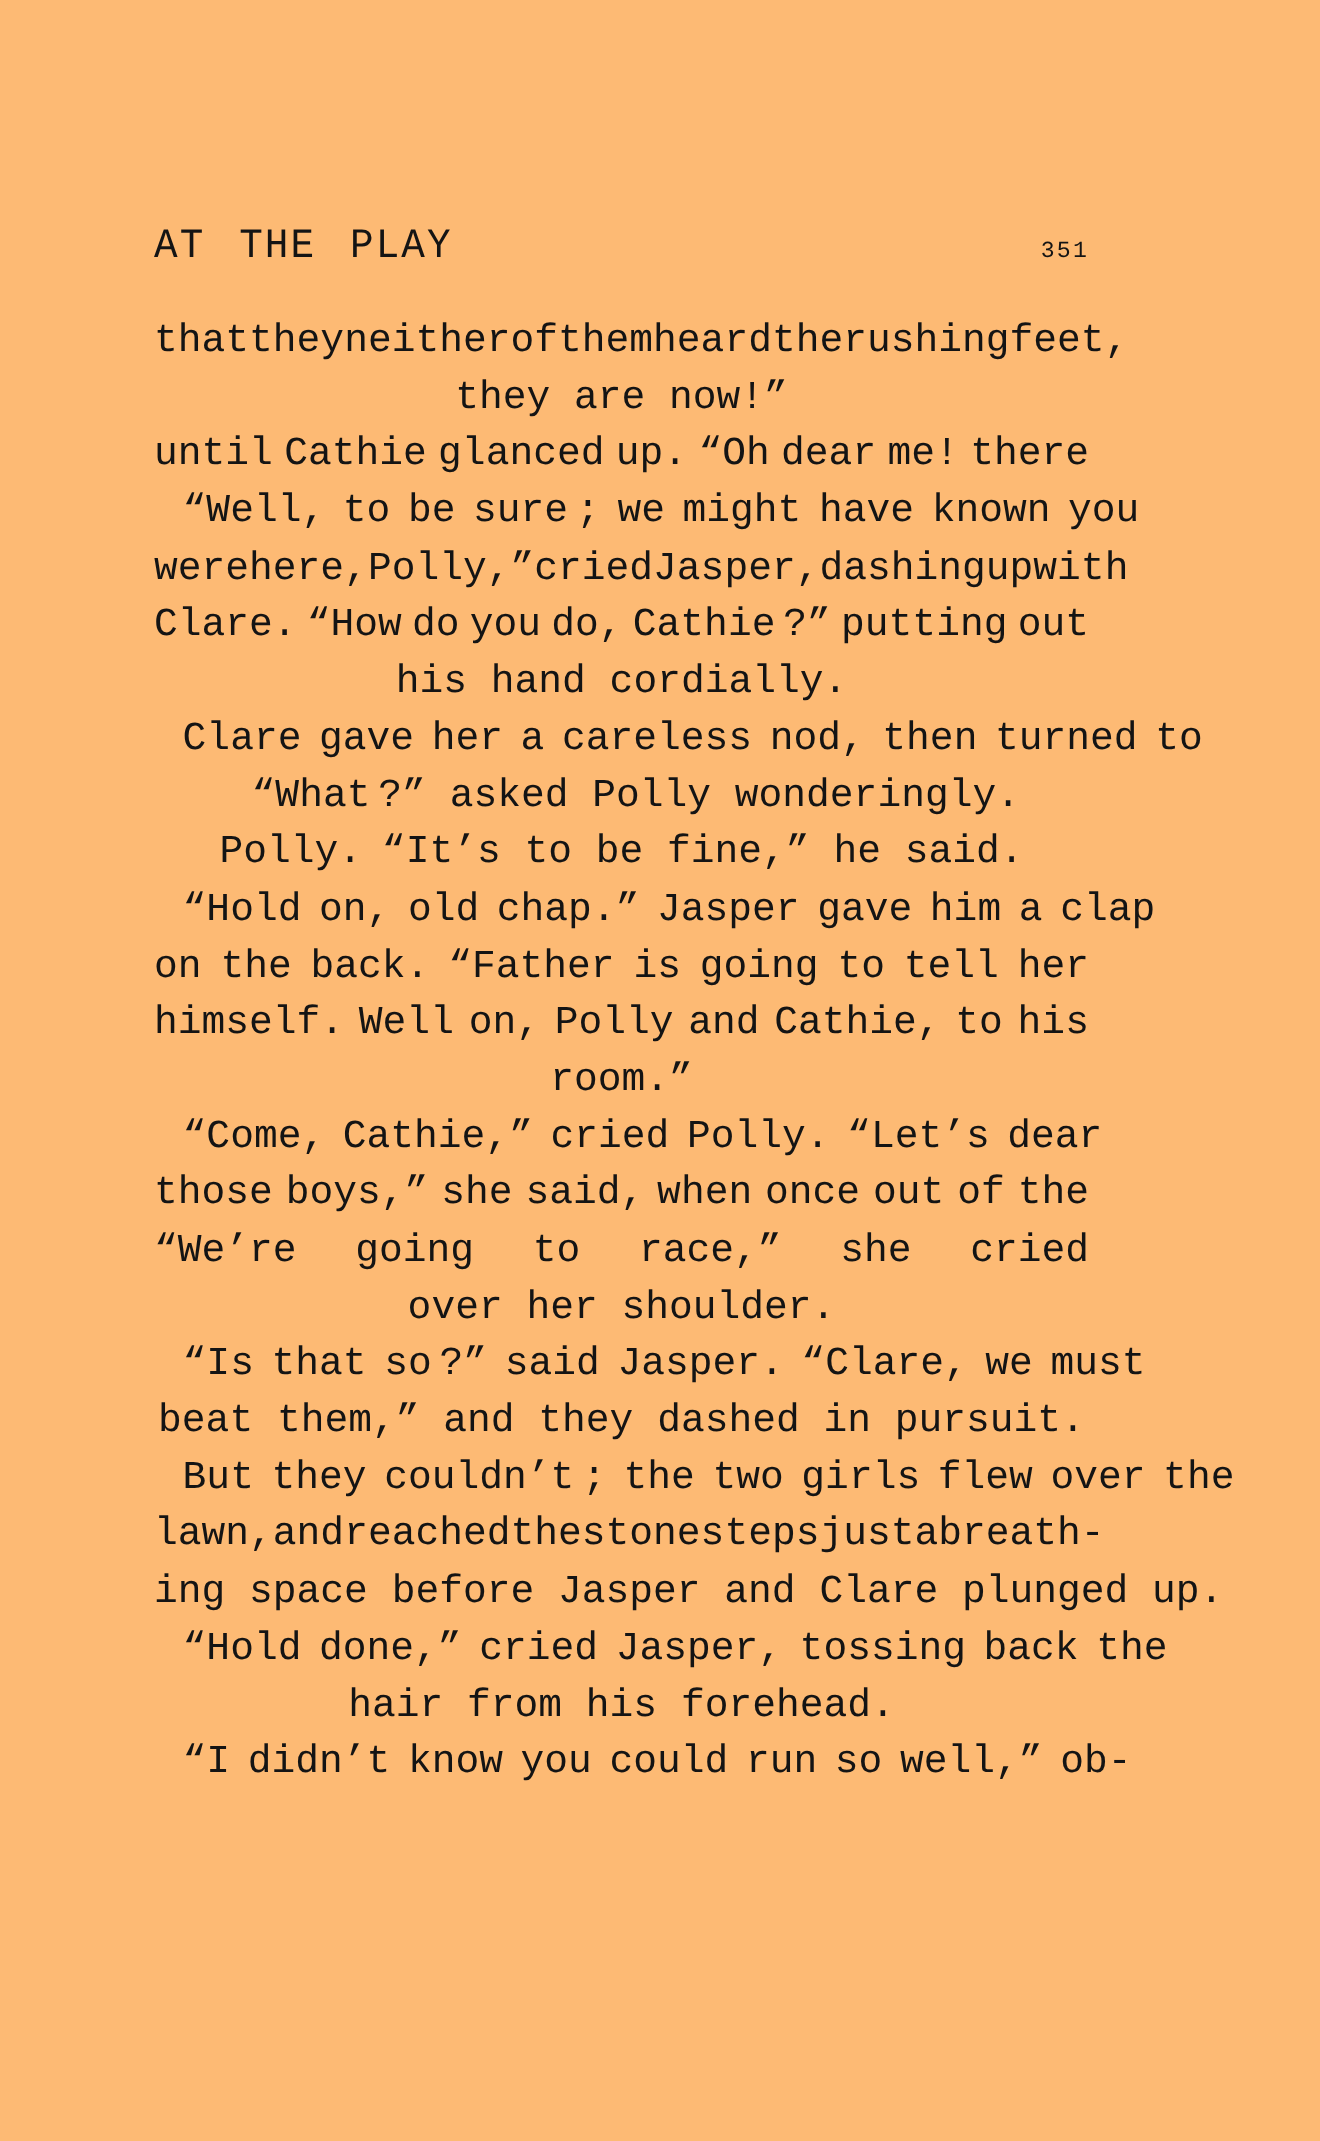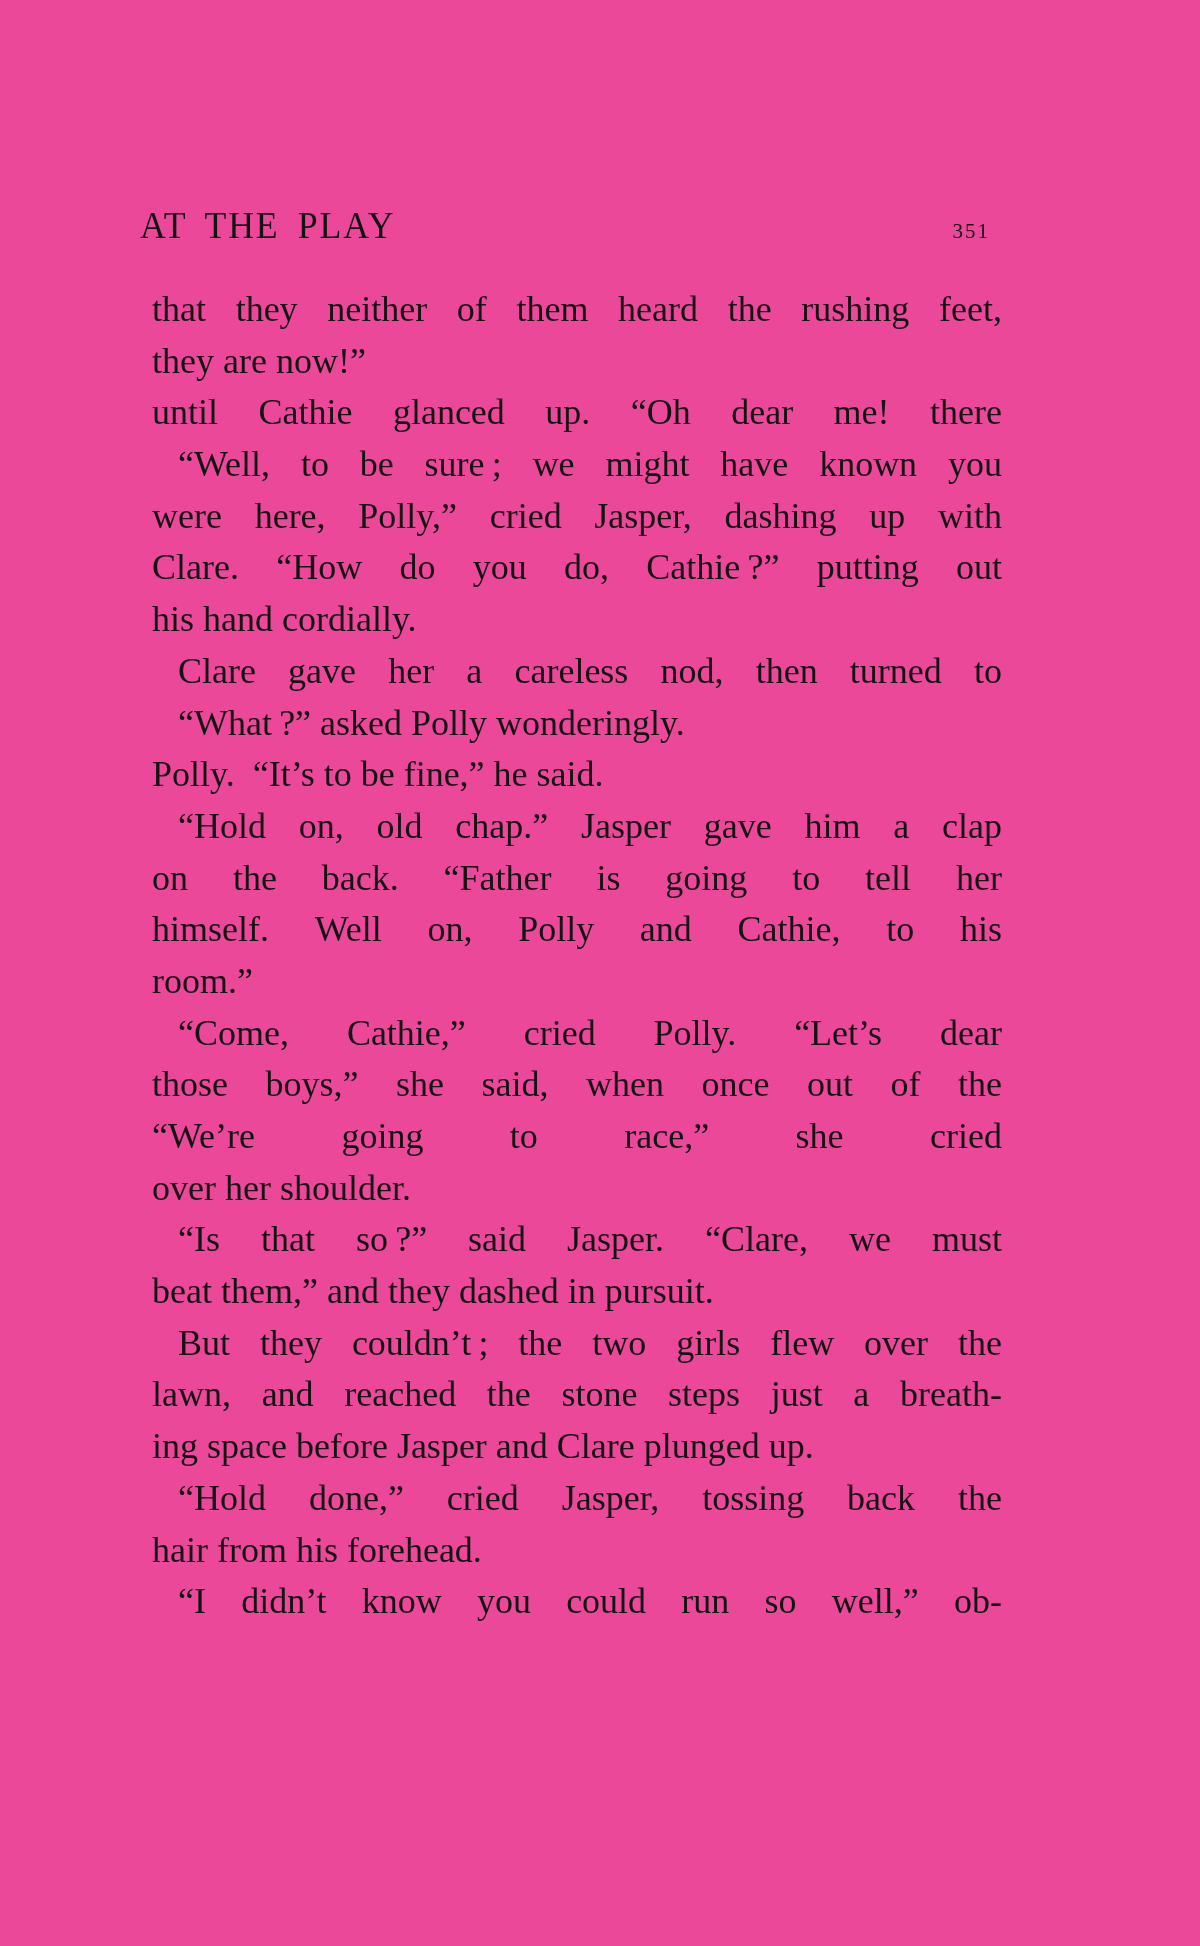--- a/index.html
+++ b/index.html
@@ -4,24 +4,25 @@
 <style>
   html, body {
     margin: 0;
     padding: 0;
     background: #ffffff;
   }
   .scan-page {
     position: relative;
     width: 1200px;
     height: 1946px;
-    background: #ec4899;
+    background: #fdba74;
     overflow: hidden;
-    font-family: Liberation Serif, serif;
+    font-family: Liberation Mono, monospace;
     color: #141414;
+    text-align: center;
   }
   .running-head {
     position: absolute;
     top: 204px;
     left: 140px;
     width: 850px;
     height: 42px;
     display: flex;
     justify-content: space-between;
     align-items: baseline;
@@ -36,40 +37,41 @@
     transform-origin: 0 50%;
   }
   .running-head .folio {
     font-size: 21px;
     line-height: 42px;
     letter-spacing: 2px;
   }
   .page-body {
     position: absolute;
     top: 284px;
-    left: 152px;
+    left: 140px;
     width: 850px;
     font-size: 36px;
   }
   .line {
     line-height: 51.7px;
     height: 51.7px;
     white-space: pre;
   }
   .line.j {
     display: flex;
     justify-content: space-between;
     white-space: nowrap;
   }
   .line.ind {
     text-indent: 26px;
   }
   .line.j.ind {
     text-indent: 0;
     padding-left: 26px;
+    gap: 16px;
   }
 </style>
 </head>
 <body>
 
 <div class="scan-page">
 
   <div class="running-head">
     <span class="title">AT THE PLAY</span>
     <span class="folio">351</span>

